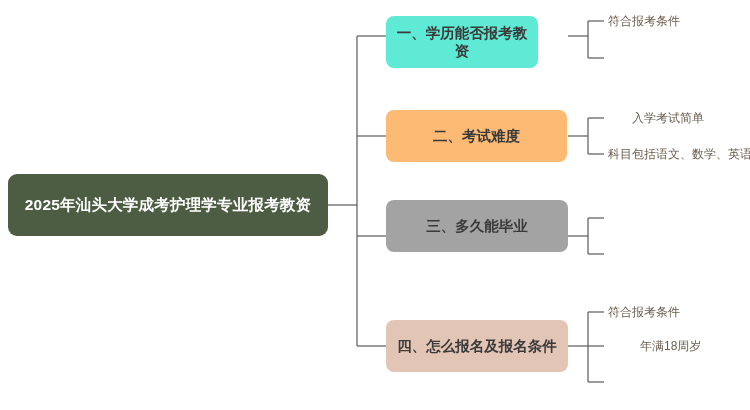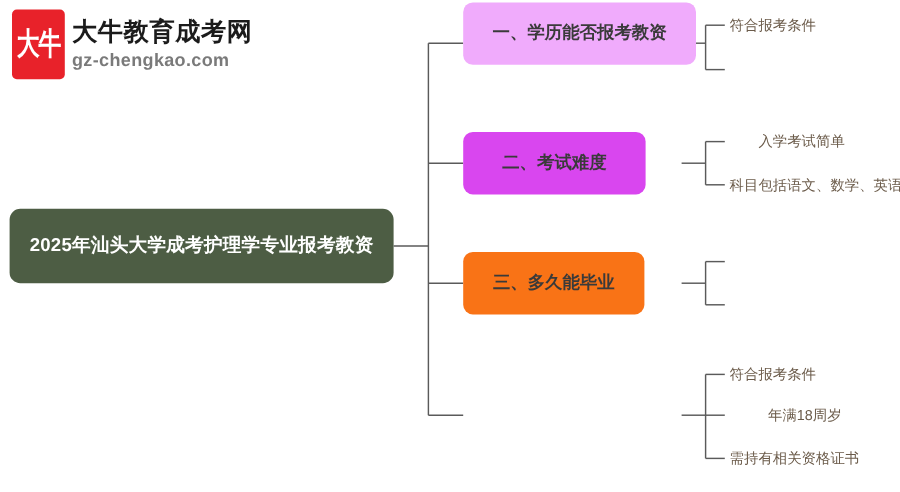--- a/index.html
+++ b/index.html
@@ -107,45 +107,38 @@
     align-items: center;
     justify-content: center;
     text-align: center;
     font-size: 14.5px;
     font-weight: bold;
     color: #3a3a3a;
     box-sizing: border-box;
     padding: 0 8px;
     line-height: 1.25;
   }
-  .b1 { left: 386px; top: 2px;  width: 194px; height: 52px; background: #f0abfc; }
-  .b2 { left: 386px; top: 110px; width: 152px; height: 52px; background: #d946ef; }
-  .b3 { left: 386px; top: 210px; width: 151px; height: 52px; background: #f97316; }
+  .b1 { left: 386px; top: 16px;  width: 152px; height: 52px; background: #5eead4; }
+  .b2 { left: 386px; top: 110px; width: 181px; height: 52px; background: #fdba74; }
+  .b3 { left: 386px; top: 200px; width: 182px; height: 52px; background: #a3a3a3; }
   .b4 { left: 386px; top: 320px; width: 182px; height: 52px; background: #e2c5b4; }
   
   .leaf {
     position: absolute;
     font-size: 12px;
     color: #6b5b4a;
     white-space: nowrap;
     line-height: 1.2;
   }
 </style>
 </head>
 <body>
 
 <div id="stage">
 
-  <div class="logo-block">
-    <div class="logo-bull">
-      <span class="logo-bull-inner">大牛</span>
-    </div>
-    <div class="logo-title">大牛教育成考网</div>
-    <div class="logo-sub">gz-chengkao.com</div>
-  </div>
 
   <svg id="connectors" viewBox="0 0 750 410">
     <g fill="none" stroke="#5a5a5a" stroke-width="1.2">
 
       <path d="M328,205 L357,205"></path>
 
       <path d="M357,36 L357,346"></path>
 
       <path d="M357,36 L386,36"></path>
       <path d="M357,136 L386,136"></path>
@@ -173,24 +166,24 @@
       <path d="M588,346 L604,346"></path>
       <path d="M588,382 L604,382"></path>
     </g>
   </svg>
 
   <div class="root-node">2025年汕头大学成考护理学专业报考教资</div>
 
   <div class="branch-node b1">一、学历能否报考教资</div>
   <div class="branch-node b2">二、考试难度</div>
   <div class="branch-node b3">三、多久能毕业</div>
+  <div class="branch-node b4">四、怎么报名及报名条件</div>
 
   <div class="leaf" style="left:608px; top:14px;">符合报考条件</div>
 
   <div class="leaf" style="left:632px; top:111px;">入学考试简单</div>
   <div class="leaf" style="left:608px; top:147px;">科目包括语文、数学、英语</div>
 
 
   <div class="leaf" style="left:608px; top:305px;">符合报考条件</div>
   <div class="leaf" style="left:640px; top:339px;">年满18周岁</div>
-  <div class="leaf" style="left:608px; top:375px;">需持有相关资格证书</div>
 
 </div>
 
 </body></html>

